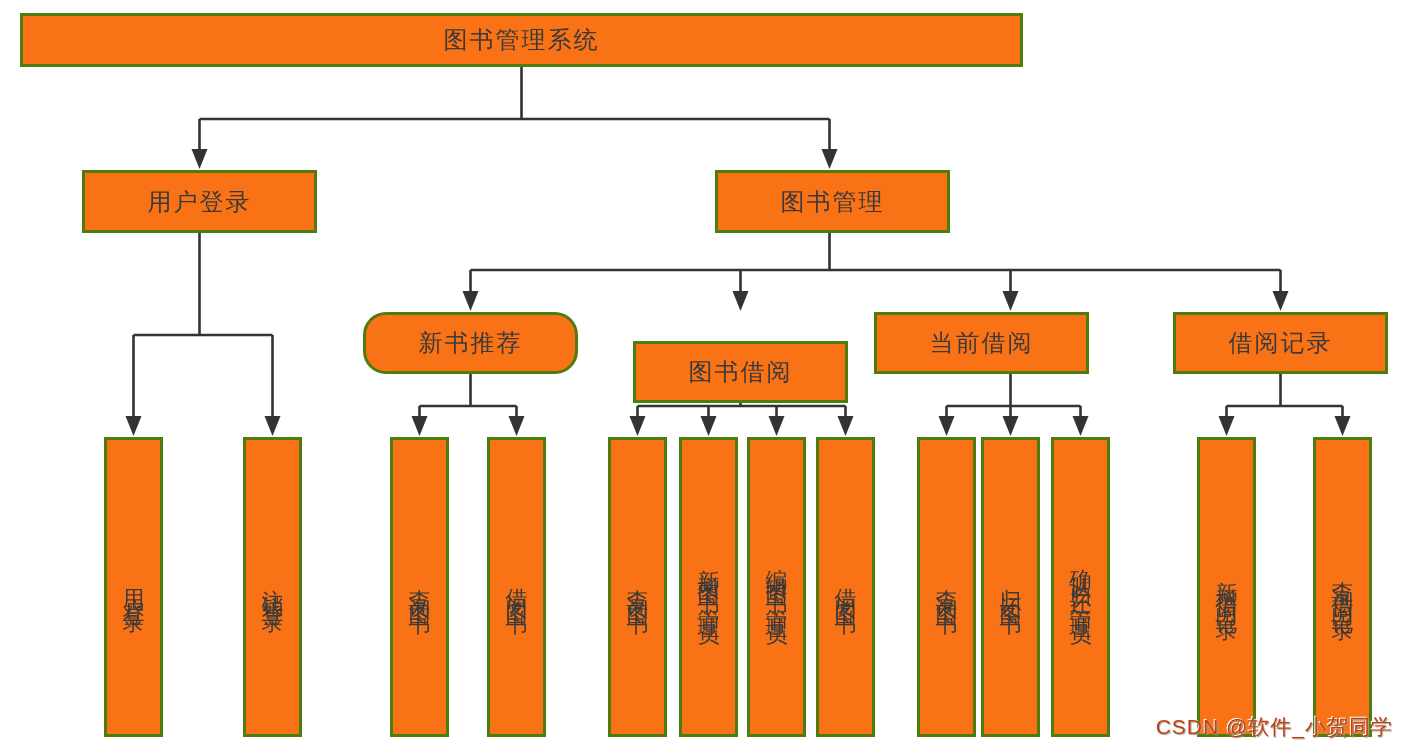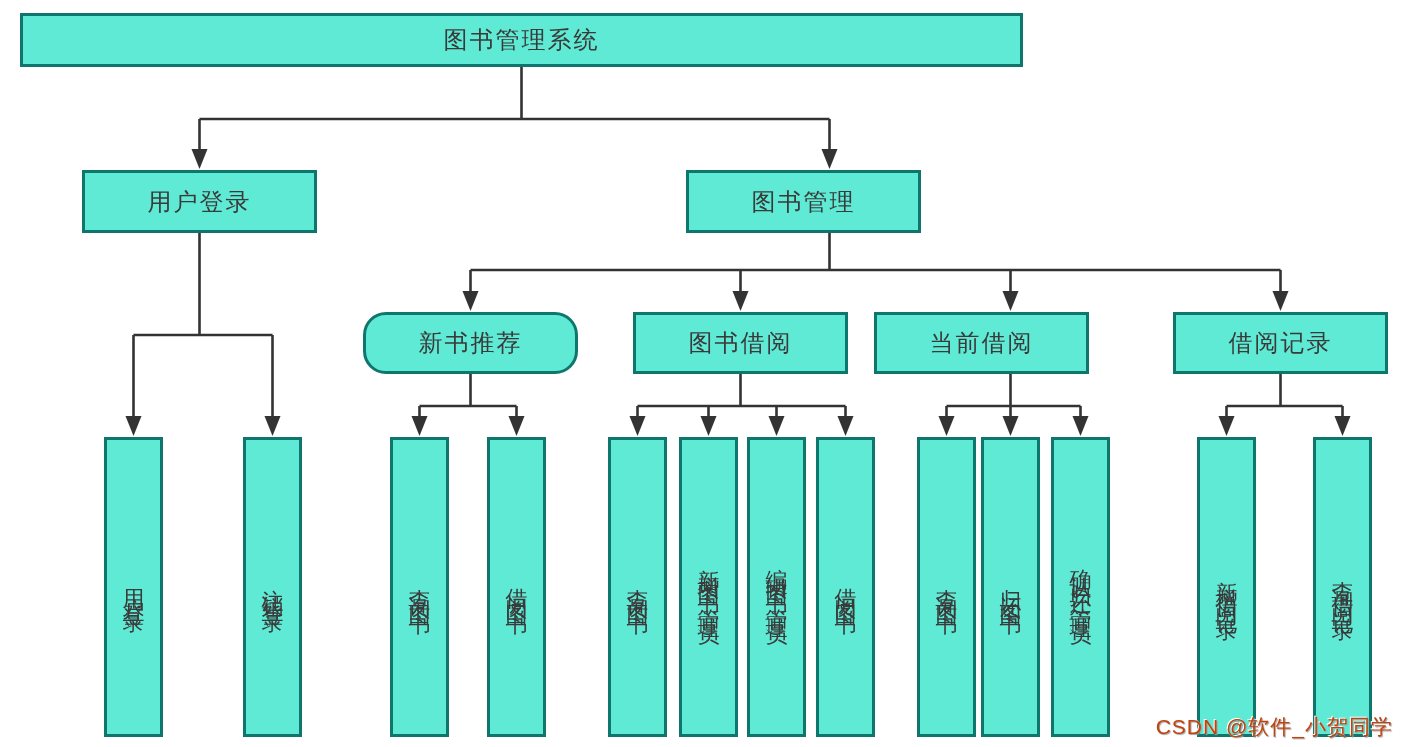--- a/index.html
+++ b/index.html
@@ -17,22 +17,22 @@
     color: #3a3a3a;
   }
   #connectors {
     position: absolute;
     left: 0; top: 0;
     z-index: 0;
   }
   .box {
     position: absolute;
     box-sizing: border-box;
-    background: #5eead4;
-    border: 3px solid #0f766e;
+    background: #f97316;
+    border: 3px solid #4d7c0f;
     display: flex;
     align-items: center;
     justify-content: center;
     z-index: 1;
   }
   .h-label {
     font-size: 24px;
     letter-spacing: 2px;
     white-space: nowrap;
     color: #3a3a3a;
@@ -109,28 +109,28 @@
     </g>
   </svg>
 
   <div class="box" style="left:20px; top:13px; width:1003px; height:54px;">
     <span class="h-label">图书管理系统</span>
   </div>
 
   <div class="box lvl2" style="left:82px;">
     <span class="h-label">用户登录</span>
   </div>
-  <div class="box lvl2" style="left:686px;">
+  <div class="box lvl2" style="left:715px;">
     <span class="h-label">图书管理</span>
   </div>
 
   <div class="box lvl3" style="left:363px;border-radius:23px;">
     <span class="h-label">新书推荐</span>
   </div>
-  <div class="box lvl3" style="left:633px;">
+  <div class="box lvl3" style="left:633px;margin-top:29px;">
     <span class="h-label">图书借阅</span>
   </div>
   <div class="box lvl3" style="left:874px;">
     <span class="h-label">当前借阅</span>
   </div>
   <div class="box lvl3" style="left:1173px;">
     <span class="h-label">借阅记录</span>
   </div>
 
   <div class="box v-box" style="left:104px;">

